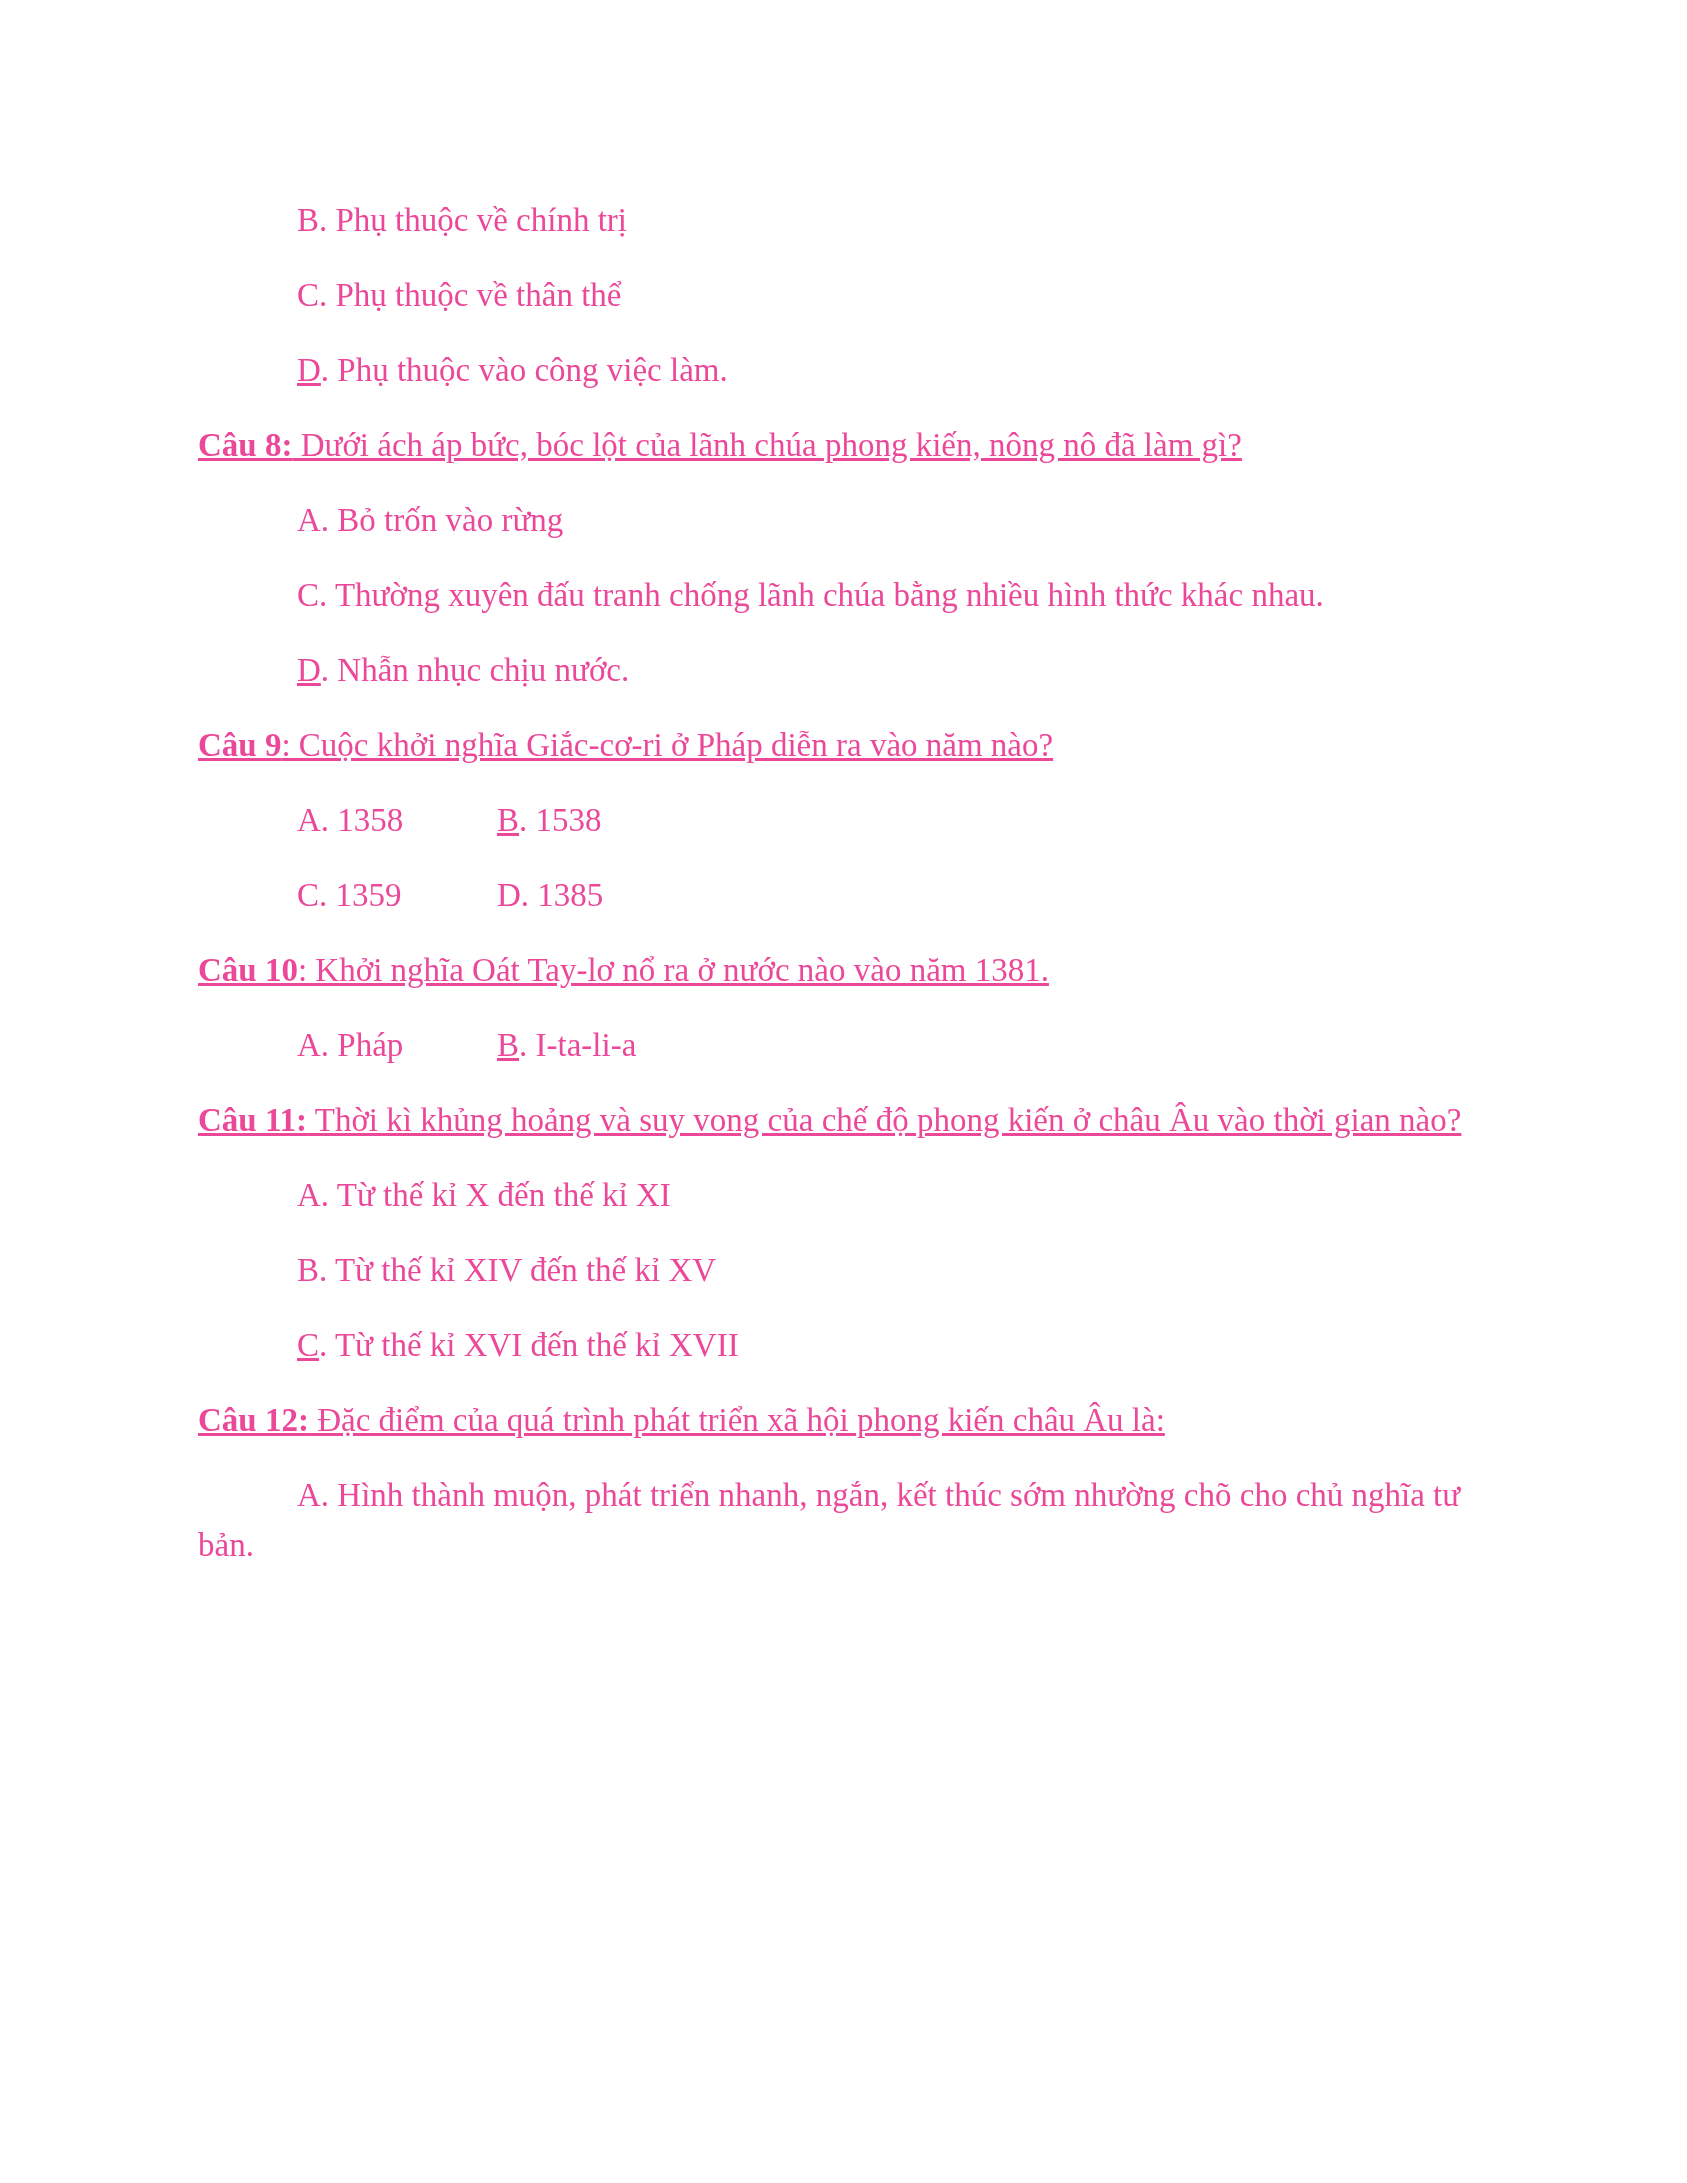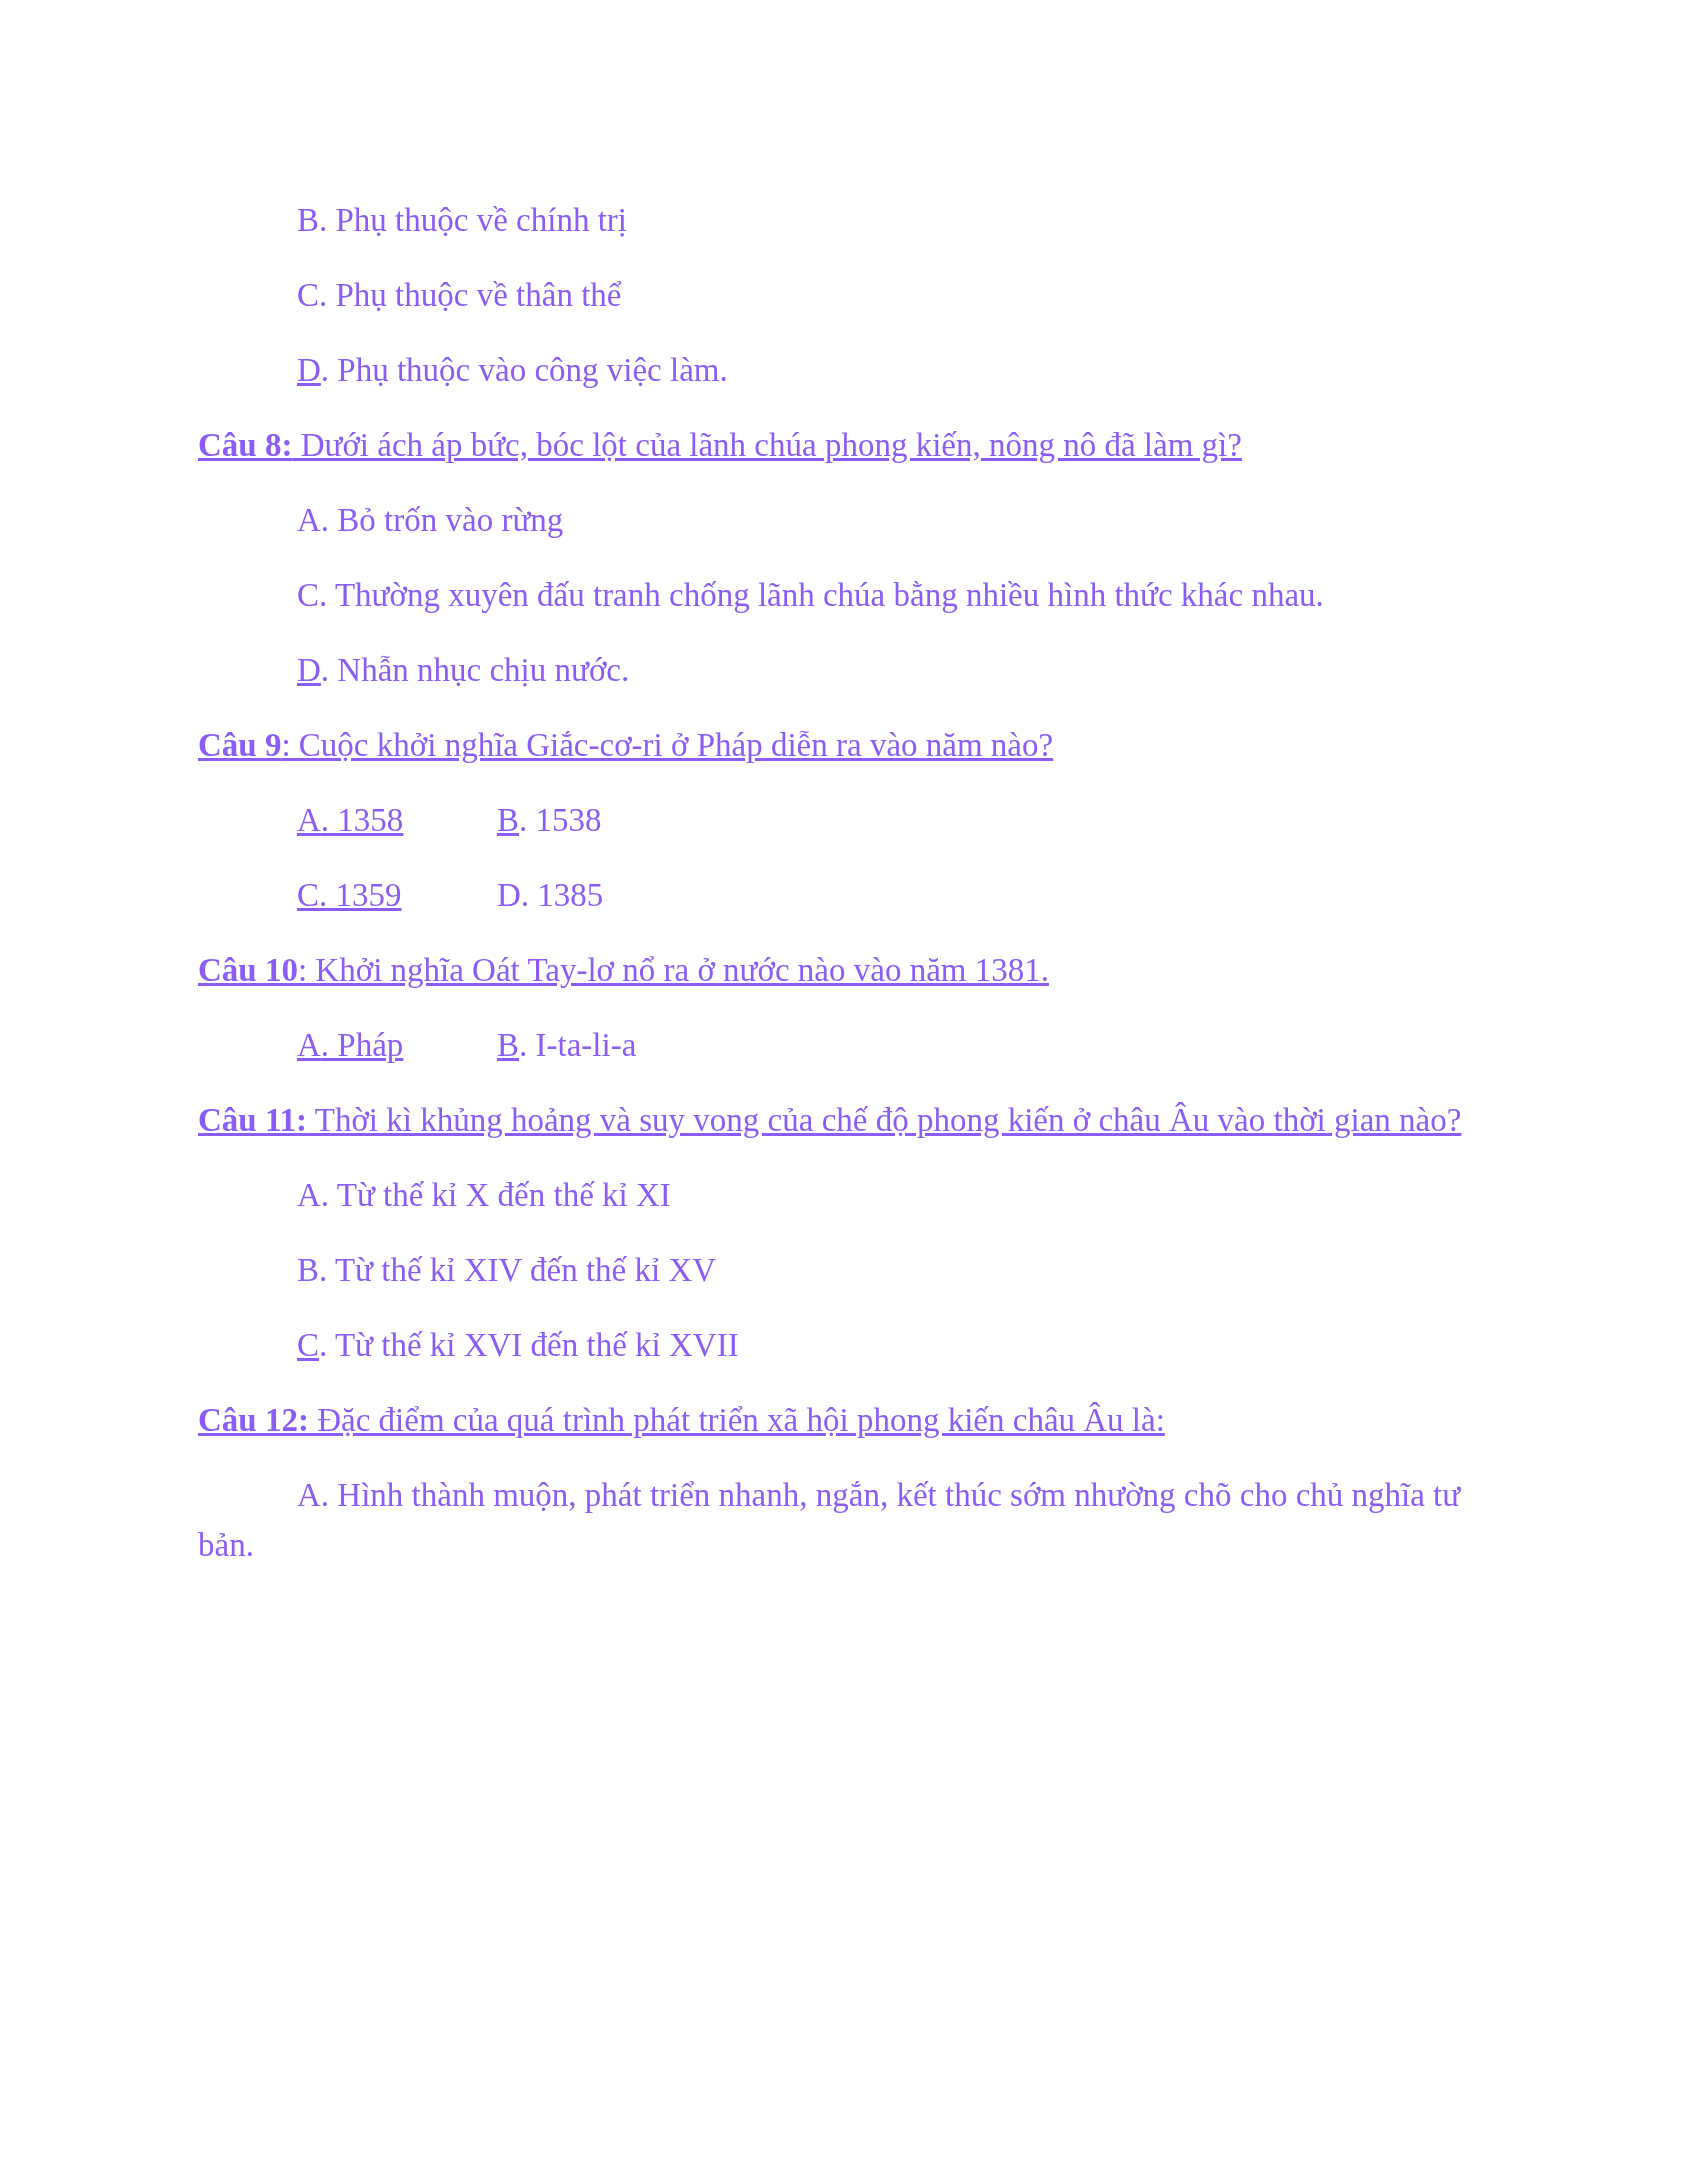--- a/index.html
+++ b/index.html
@@ -2,33 +2,33 @@
 <html style="font-size:10.6px"><head>
 <meta charset="utf-8">
 <style>
   html, body { margin: 0; padding: 0; background: #ffffff; }
   .page {
     position: relative;
     width: 1687px;
     height: 2183px;
     box-sizing: border-box;
     background: #ffffff;
-    color: #8b5cf6;
+    color: #ec4899;
     font-family: "Liberation Serif", serif;
     font-size: 33px;
     line-height: 50px;
     padding: 195px 198px 0 198px;
     overflow: hidden;
   }
   p { margin: 0 0 25px 0; }
   .q  { text-indent: 0; text-decoration: underline; }
   .q b { font-weight: 700; }
   .opt { text-indent: 99px; }
   .u { text-decoration: underline; }
-  .cell { display: inline-block; width: 200px; text-indent: 0; text-decoration: underline; }
+  .cell { display: inline-block; width: 200px; text-indent: 0; }
 </style>
 </head>
 <body>
 
 <div class="page">
 
   <p class="opt"><span>B</span><span>. Phụ thuộc về chính trị</span></p>
   <p class="opt"><span>C</span><span>. Phụ thuộc về thân thể</span></p>
   <p class="opt"><span class="u">D</span><span>. Phụ thuộc vào công việc làm.</span></p>
 

